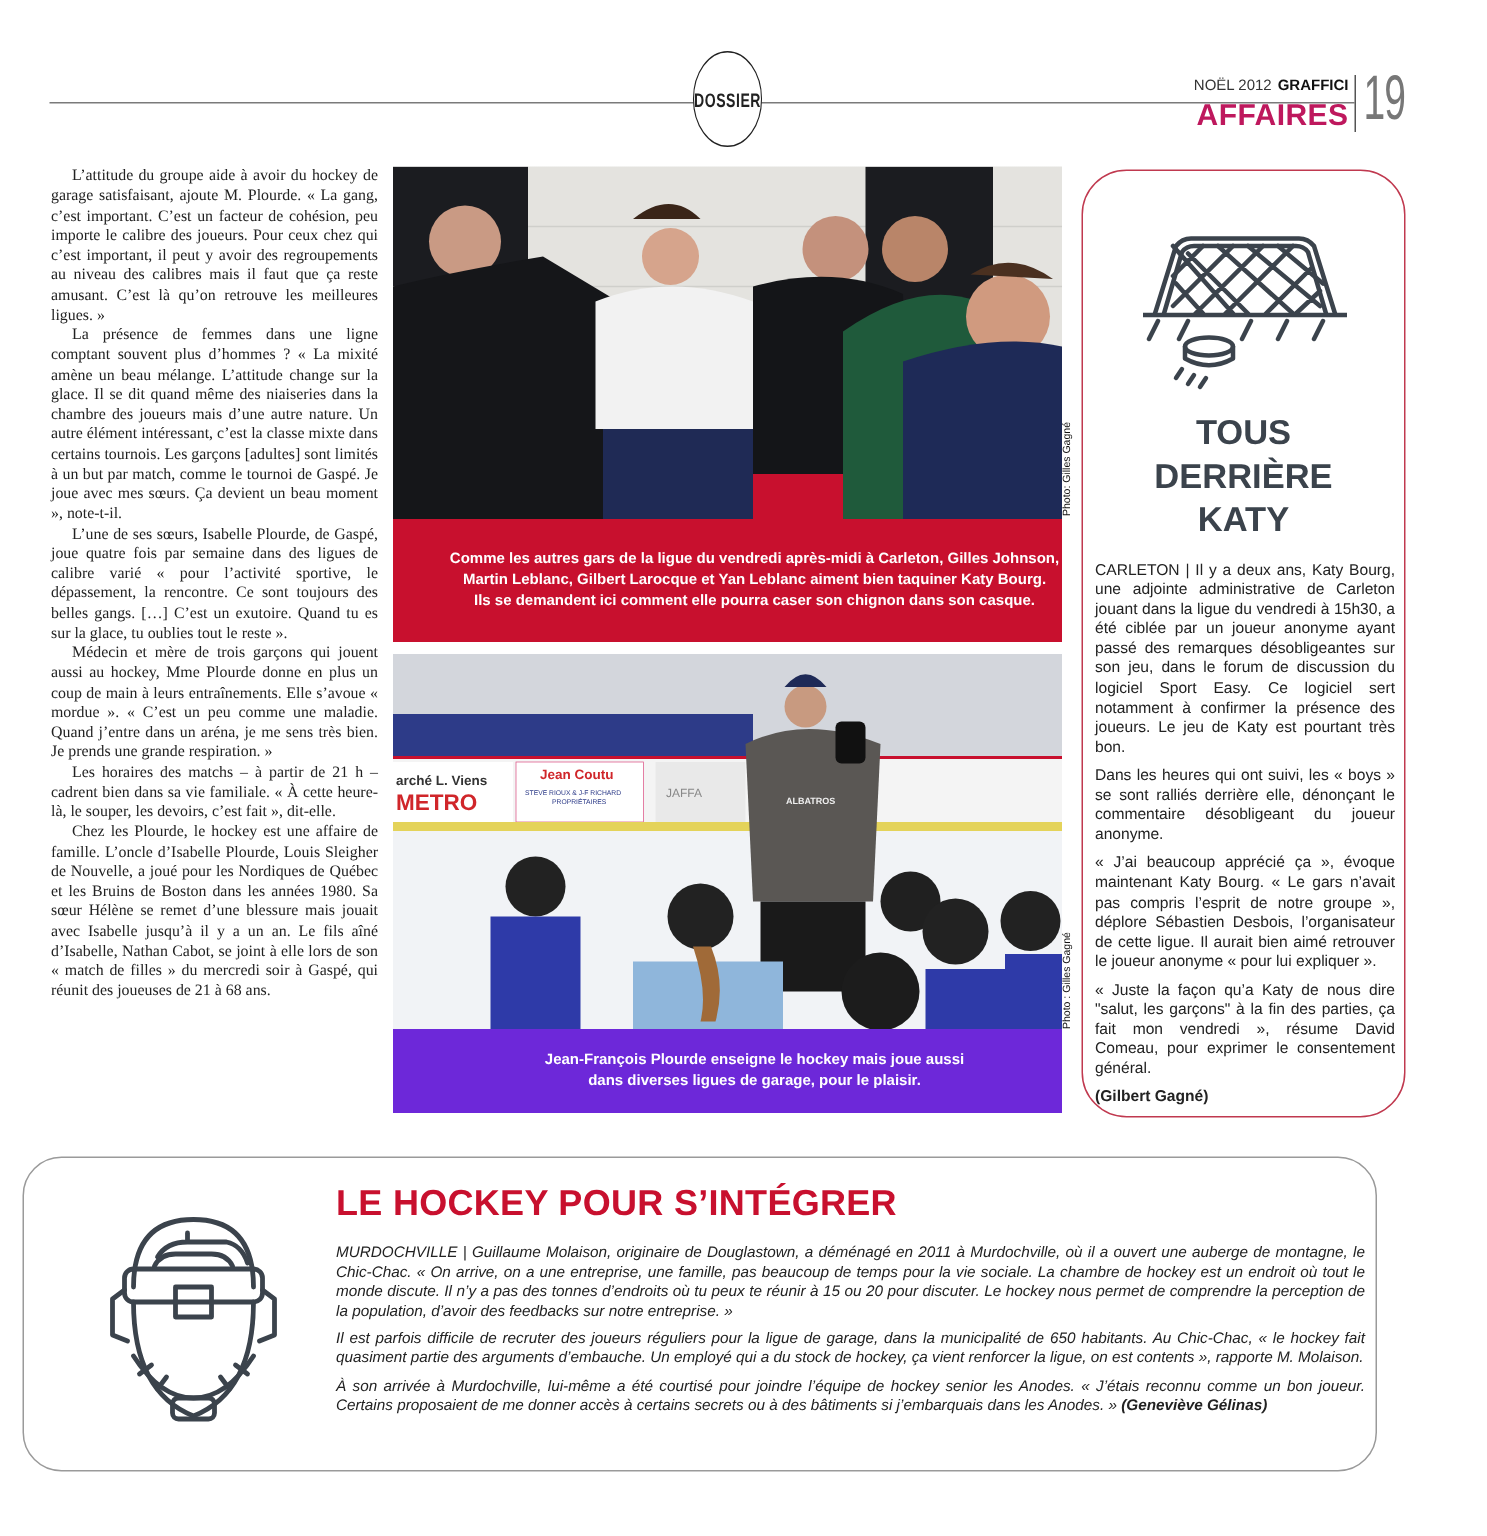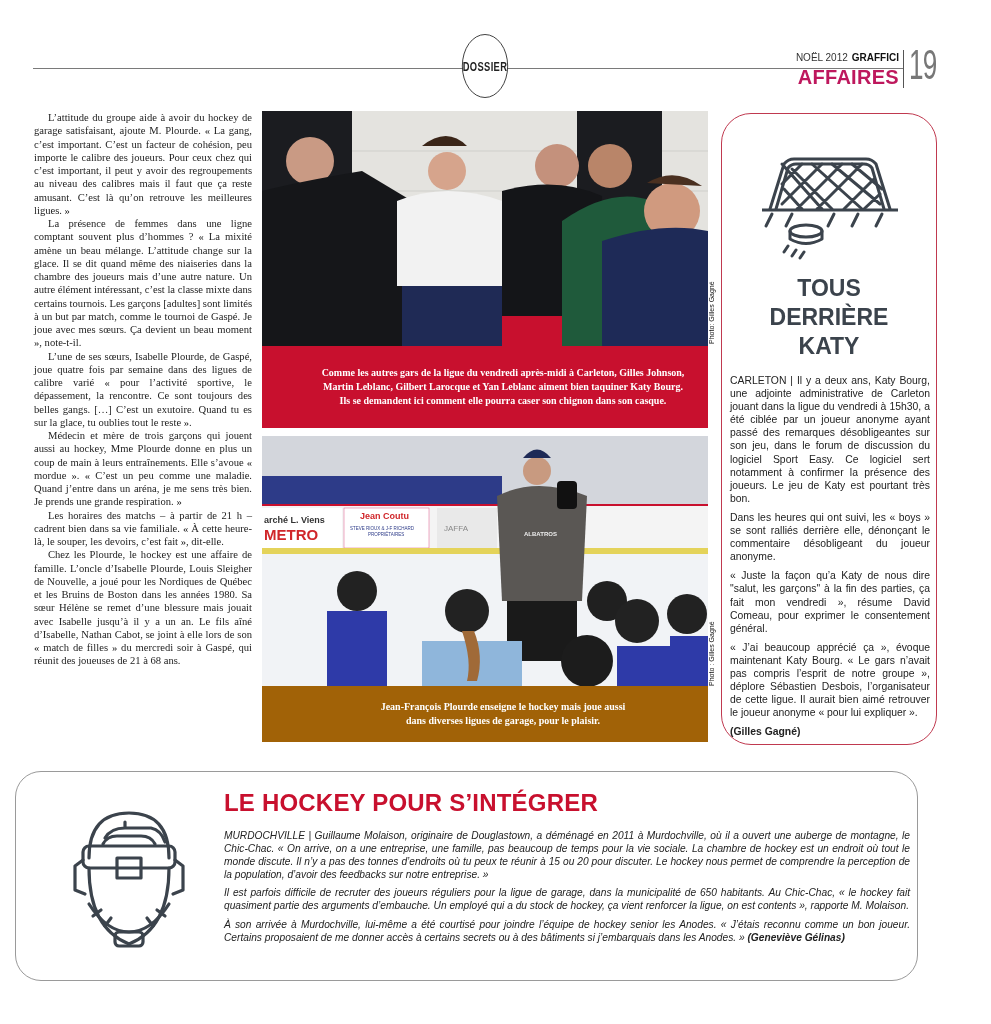--- a/index.html
+++ b/index.html
@@ -17,23 +17,23 @@
   .pagenum { position: absolute; left: 909px; top: 44px; font-size: 42px; font-weight: normal; color: #777; transform: scaleX(0.62); transform-origin: left top; line-height: 1; letter-spacing: -1px; }
 
   
   .col-left { position: absolute; left: 34px; top: 111px; width: 218px; font-family: "Liberation Serif", "DejaVu Serif", serif; font-size: 10.6px; line-height: 13.25px; text-align: justify; color: #222; }
   .col-left p { text-indent: 14px; }
 
   
   .photo { position: absolute; overflow: hidden; }
   .photo1 { left: 262px; top: 111px; width: 446px; height: 235px; background: linear-gradient(180deg,#e8e8e6 0%,#dcdcd8 40%,#2b2b2e 41%,#1f2024 100%); }
   .photo2 { left: 262px; top: 436px; width: 446px; height: 250px; background: linear-gradient(180deg,#c9ccd2 0%,#b8bcc4 20%,#2b3a8a 20%,#2c3b88 30%,#f1f1f1 30%,#f1f1f1 48%,#e8d65a 48%,#e8d65a 50%,#f4f6f8 50%,#eef1f4 100%); }
-  .cap { position: absolute; display: flex; align-items: center; justify-content: center; text-align: center; color: #fff; font-weight: bold; font-size: 10px; line-height: 14px; font-family: Liberation Serif, serif; padding-left: 36px; }
+  .cap { position: absolute; display: flex; align-items: center; justify-content: center; text-align: center; color: #fff; font-weight: bold; font-size: 10px; line-height: 14px; font-family: Liberation Sans, sans-serif; padding-left: 36px; }
   .cap1 { left: 262px; top: 346px; width: 446px; height: 82px; background: #c8102e; }
-  .cap2 { left: 262px; top: 686px; width: 446px; height: 56px; background: #a16207; }
+  .cap2 { left: 262px; top: 686px; width: 446px; height: 56px; background: #6d28d9; }
   .credit { position: absolute; font-size: 7px; color: #111; transform: rotate(-90deg); transform-origin: left top; white-space: nowrap; }
 
   
   .sidebar { position: absolute; left: 721px; top: 113px; width: 216px; height: 632px; border: 1.4px solid #c0394f; border-radius: 30px; }
   .sb-title { position: absolute; left: 0; width: 100%; top: 160px; text-align: center; font-size: 23px; line-height: 29px; font-weight: bold; color: #3b434c; }
   .sb-body { position: absolute; left: 8px; top: 260px; width: 200px; font-size: 10.4px; line-height: 13.1px; text-align: justify; color: #222; font-family: "Liberation Sans", sans-serif; }
   .sb-body p { margin-bottom: 6px; }
 
   
   .bottom { position: absolute; left: 15px; top: 771px; width: 903px; height: 210px; border: 1.4px solid #9a9a9a; border-radius: 26px; }
@@ -160,23 +160,23 @@
     </g>
   </svg>
   <div class="sb-title">
     <div>TOUS</div>
     <div>DERRIÈRE</div>
     <div>KATY</div>
   </div>
   <div class="sb-body">
     <p>CARLETON | Il y a deux ans, Katy Bourg, une adjointe administrative de Carleton jouant dans la ligue du vendredi à 15h30, a été ciblée par un joueur anonyme ayant passé des remarques désobligeantes sur son jeu, dans le forum de discussion du logiciel Sport Easy. Ce logiciel sert notamment à confirmer la présence des joueurs. Le jeu de Katy est pourtant très bon.</p>
     <p>Dans les heures qui ont suivi, les « boys » se sont ralliés derrière elle, dénonçant le commentaire désobligeant du joueur anonyme.</p>
+    <p>« J’ai beaucoup apprécié ça », évoque maintenant Katy Bourg. « Le gars n’avait pas compris l’esprit de notre groupe », déplore Sébastien Desbois, l’organisateur de cette ligue. Il aurait bien aimé retrouver le joueur anonyme « pour lui expliquer ».</p>
     <p>« Juste la façon qu’a Katy de nous dire "salut, les garçons" à la fin des parties, ça fait mon vendredi », résume David Comeau, pour exprimer le consentement général.</p>
-    <p>« J’ai beaucoup apprécié ça », évoque maintenant Katy Bourg. « Le gars n’avait pas compris l’esprit de notre groupe », déplore Sébastien Desbois, l’organisateur de cette ligue. Il aurait bien aimé retrouver le joueur anonyme « pour lui expliquer ».</p>
-    <p style="font-weight:bold;">(Gilles Gagné)</p>
+    <p style="font-weight:bold;">(Gilbert Gagné)</p>
   </div>
 </div>
 
 <div class="bottom">
   <svg class="icon-svg" style="left:55px; top:36px;" width="116" height="142" viewBox="0 0 116 142">
     <g fill="none" stroke="#3b434c" stroke-width="3.2" stroke-linejoin="round" stroke-linecap="round">
       <path d="M18 50 Q18 5 58 5 Q98 5 98 50"></path>
       <path d="M34 30 Q40 20 54 20 L54 14 M54 20 L80 20 Q90 22 94 34"></path>
       <path d="M32 36 Q36 28 46 28 L70 28 Q80 28 84 36"></path>
       <rect x="12" y="38" width="92" height="22" rx="6"></rect>

